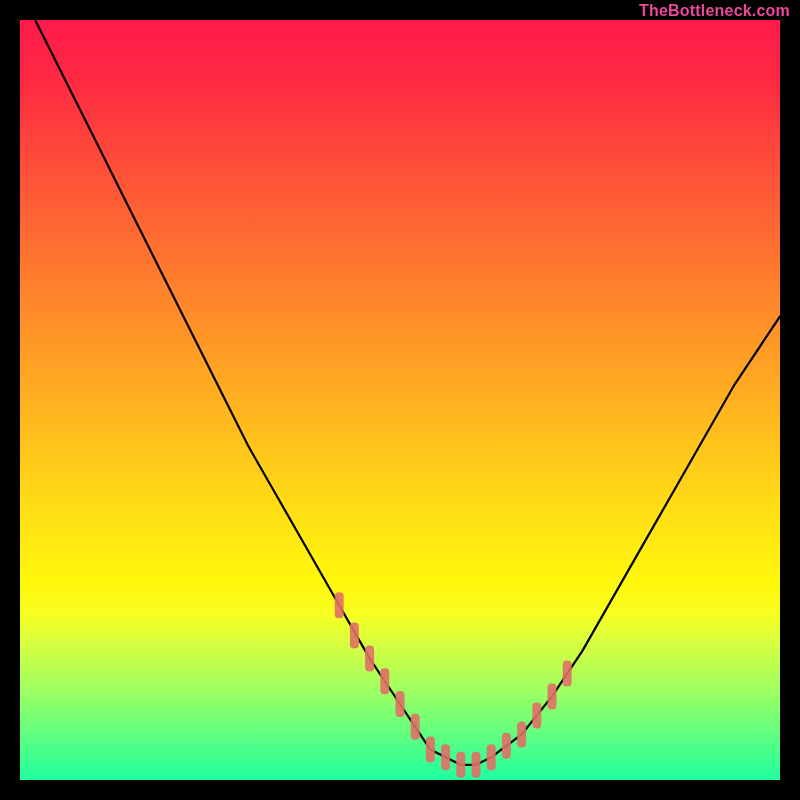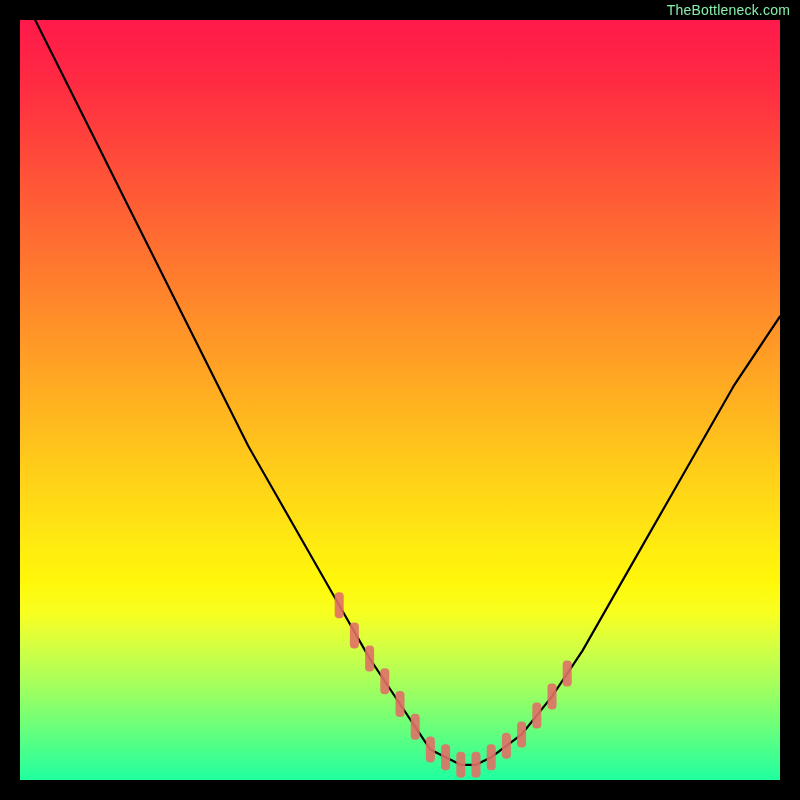--- a/index.html
+++ b/index.html
@@ -32,23 +32,23 @@
       #d8ff40 82%,
       #a0ff60 88%,
       #60ff80 94%,
       #20ffa0 100%
     );
   }
   .watermark {
     position: absolute;
     top: 2px;
     right: 10px;
-    color: #86efac;
-    font-size: 14px;
-    font-weight: 400;
+    color: #ec4899;
+    font-size: 16px;
+    font-weight: 700;
     letter-spacing: 0.2px;
     z-index: 20;
   }
   svg.plot {
     position: absolute;
     left: 20px;
     top: 20px;
     width: 760px;
     height: 760px;
     z-index: 10;

